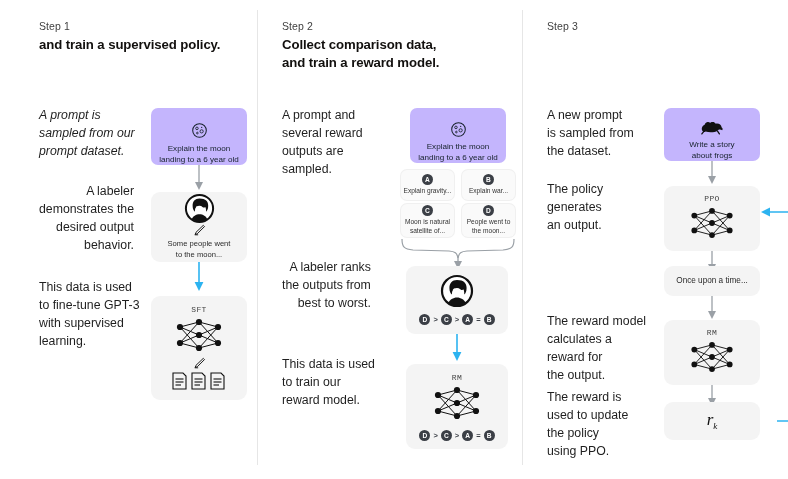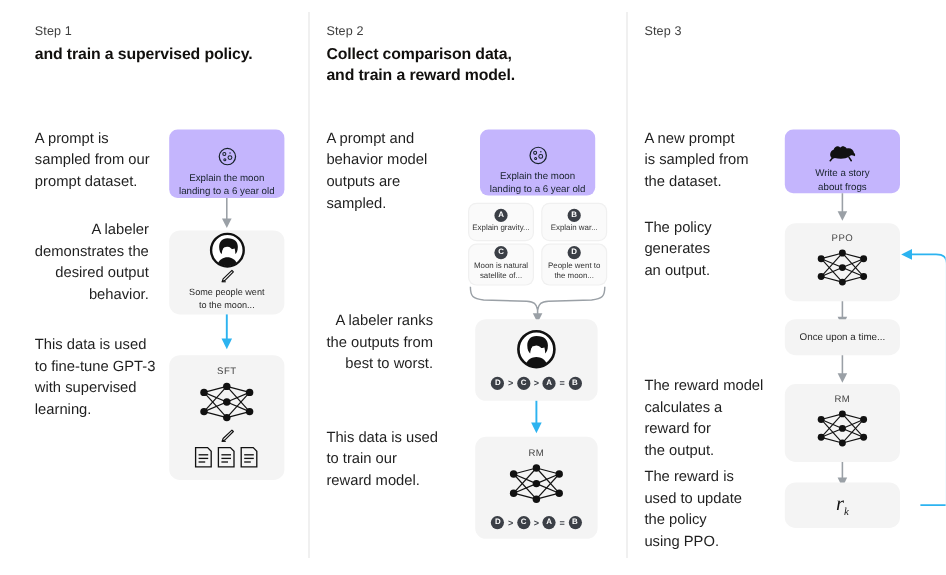--- a/index.html
+++ b/index.html
@@ -3,21 +3,21 @@
 <meta charset="utf-8">
 <style>
   html,body{margin:0;padding:0;}
   body{
     width:788px;height:479px;background:#ffffff;
     font-family:"Liberation Sans", sans-serif;
     color:#1a1a1a;overflow:hidden;
   }
   .page{position:relative;width:788px;height:479px;}
 
-  .column{position:absolute;top:0;height:479px;}
+  .column{position:absolute;top:0;height:479px;margin-left:10px;}
   .col1{left:0;width:258px;}
   .col2{left:258px;width:265px;}
   .col3{left:523px;width:265px;}
 
   .divider{
     position:absolute;top:10px;width:1px;height:455px;background:#e6e6e6;
   }
 
   .step-label{
     position:absolute;font-size:10.5px;color:#3f3f3f;letter-spacing:.1px;
@@ -38,21 +38,21 @@
   .gray-box{
     position:absolute;background:#f4f4f4;border-radius:9px;
     display:flex;flex-direction:column;align-items:center;justify-content:center;
   }
   .box-text{
     font-size:8.1px;line-height:11px;text-align:center;color:#16212b;padding:0 4px;
   }
   .box-caption{
     font-size:7.6px;line-height:10.5px;text-align:center;color:#2a2a2a;
   }
-  .model-label{font-size:8px;color:#444;letter-spacing:.4px;text-align:center;}
+  .model-label{font-size:8px;color:#444;letter-spacing:.4px;text-align:center;font-family:Liberation Mono, monospace;}
 
   .mini-card{
     position:absolute;background:#fafafa;border-radius:6px;
     display:flex;flex-direction:column;align-items:center;justify-content:center;
     box-shadow:0 0 0 1px #f0f0f0;
   }
   .mini-card .lbl{font-size:6.6px;line-height:8.6px;text-align:center;color:#333;padding:0 2px;}
 
   .badge{
     width:11px;height:11px;border-radius:50%;background:#3b3f46;color:#fff;
@@ -75,21 +75,21 @@
 
   <div class="divider" style="left:257px;"></div>
   <div class="divider" style="left:522px;"></div>
 
   <div class="column col1">
     <div class="step-label" style="left:29px;top:20px;">Step 1</div>
     <div class="step-title" style="left:29px;top:36px;">
       <div>and train a supervised policy.</div>
     </div>
 
-    <div class="caption" style="left:29px;top:106px;white-space:pre-line;">A prompt is
+    <div class="caption" style="left:29px;top:106px;white-space:pre-line;font-style:italic;">A prompt is
 sampled from our
 prompt dataset.</div>
     <div class="caption" style="left:29px;top:182px;white-space:pre-line;text-align:right;">A labeler
 demonstrates the
 desired output
 behavior.</div>
     <div class="caption" style="left:29px;top:278px;white-space:pre-line;">This data is used
 to fine-tune GPT-3
 with supervised
 learning.</div>
@@ -198,21 +198,21 @@
   </div>
 
   <div class="column col2">
     <div class="step-label" style="left:14px;top:20px;">Step 2</div>
     <div class="step-title" style="left:14px;top:36px;">
       <div>Collect comparison data,</div>
       <div>and train a reward model.</div>
     </div>
 
     <div class="caption" style="left:14px;top:106px;white-space:pre-line;">A prompt and
-behavior model
+several reward
 outputs are
 sampled.</div>
     <div class="caption" style="left:14px;top:258px;white-space:pre-line;text-align:right;">A labeler ranks
 the outputs from
 best to worst.</div>
     <div class="caption" style="left:14px;top:355px;white-space:pre-line;">This data is used
 to train our
 reward model.</div>
 
     <div class="blue-box" style="left:142px;top:108px;width:96px;height:55px;">

